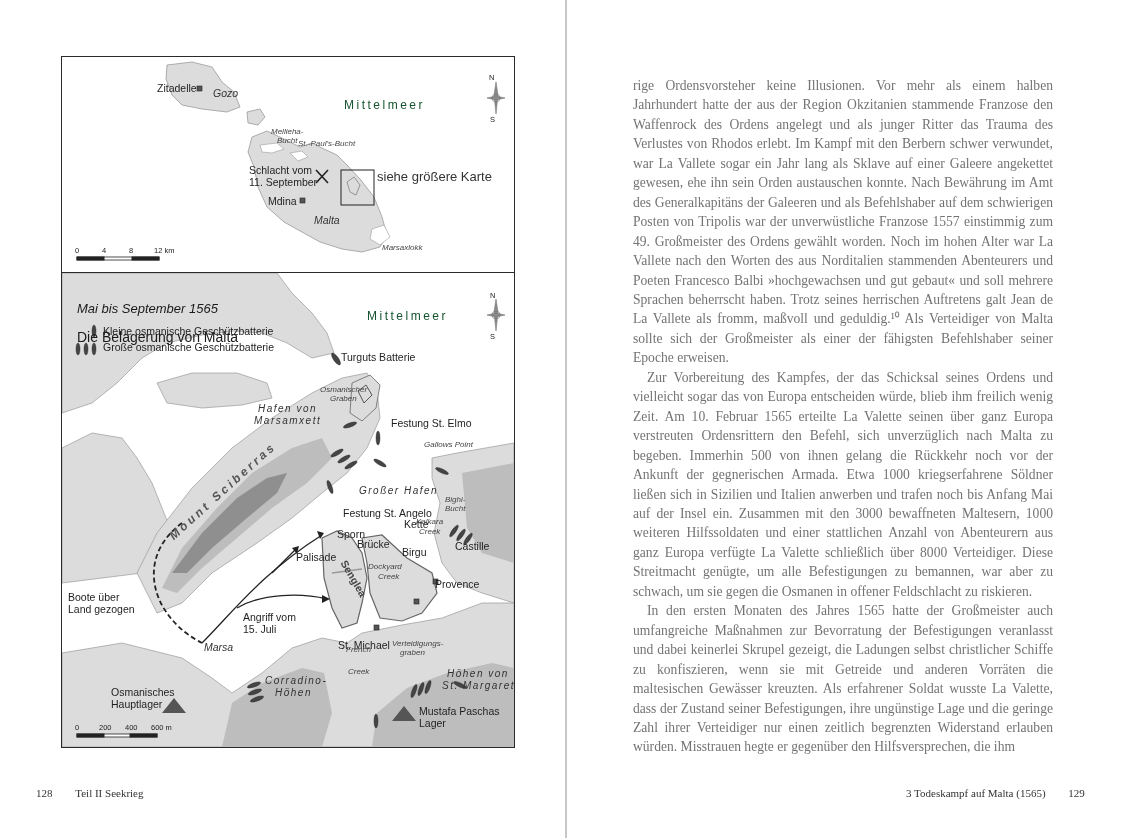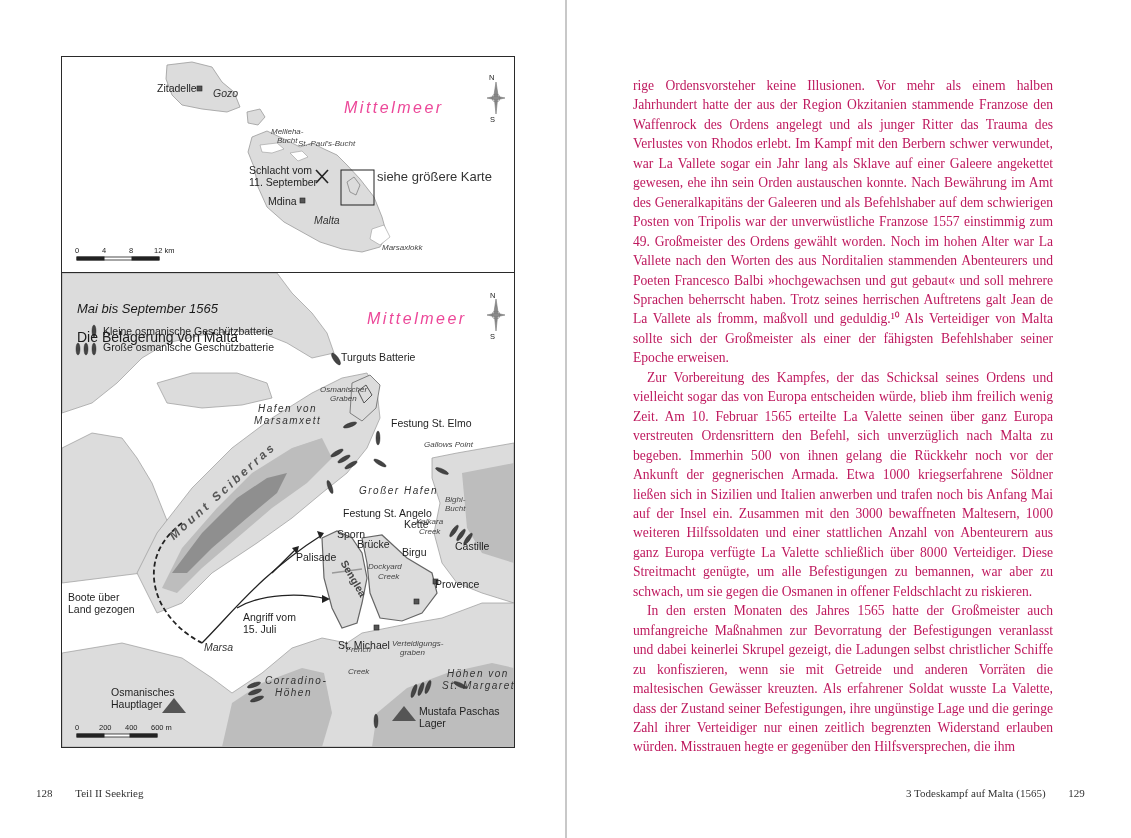--- a/index.html
+++ b/index.html
@@ -11,28 +11,28 @@
   .topline{position:absolute;left:0;top:0;width:1131px;height:1px;background:#d0d0d0;}
 
   
   .map{position:absolute;border:1.5px solid #2a2a2a;background:#fff;overflow:hidden;}
   .map-top{left:61px;top:56px;width:452px;height:215px;}
   .map-bottom{left:61px;top:272px;width:452px;height:474px;}
   .map svg{position:absolute;left:0;top:0;}
   .lbl{position:absolute;font-family:"Liberation Sans",sans-serif;font-size:10.5px;color:#1e1e1e;white-space:nowrap;line-height:1.15;}
   .lbl.it{font-style:italic;color:#333;}
   .lbl.sm{font-size:8px;font-style:italic;color:#444;}
-  .lbl.sea{font-style:italic;letter-spacing:2.5px;font-size:16px;color:#ec4899;}
+  .lbl.sea{letter-spacing:2.5px;font-size:12px;color:#14532d;}
   .lbl.title{font-size:14px;color:#1a1a1a;}
   .lbl.subtitle{font-size:13px;font-style:italic;color:#1a1a1a;}
   .lbl.sp{font-style:italic;letter-spacing:1.5px;font-size:10px;color:#333;}
   .scale-lbl{position:absolute;font-family:"Liberation Sans",sans-serif;font-size:7.5px;color:#222;}
 
   
-  .body-text{position:absolute;left:633px;top:76px;width:420px;font-size:13.6px;line-height:19.45px;text-align:justify;color:#be185d;}
+  .body-text{position:absolute;left:633px;top:76px;width:420px;font-size:13.6px;line-height:19.45px;text-align:justify;color:#737373;}
   .body-text p{margin:0;}
   .body-text p.indent{text-indent:14px;}
   .footer{position:absolute;top:787px;font-size:11px;color:#333;font-family:"Liberation Serif",serif;}
   .footer .num{margin:0 10px;}
 </style>
 </head>
 <body>
 
 <div class="topline"></div>
 

